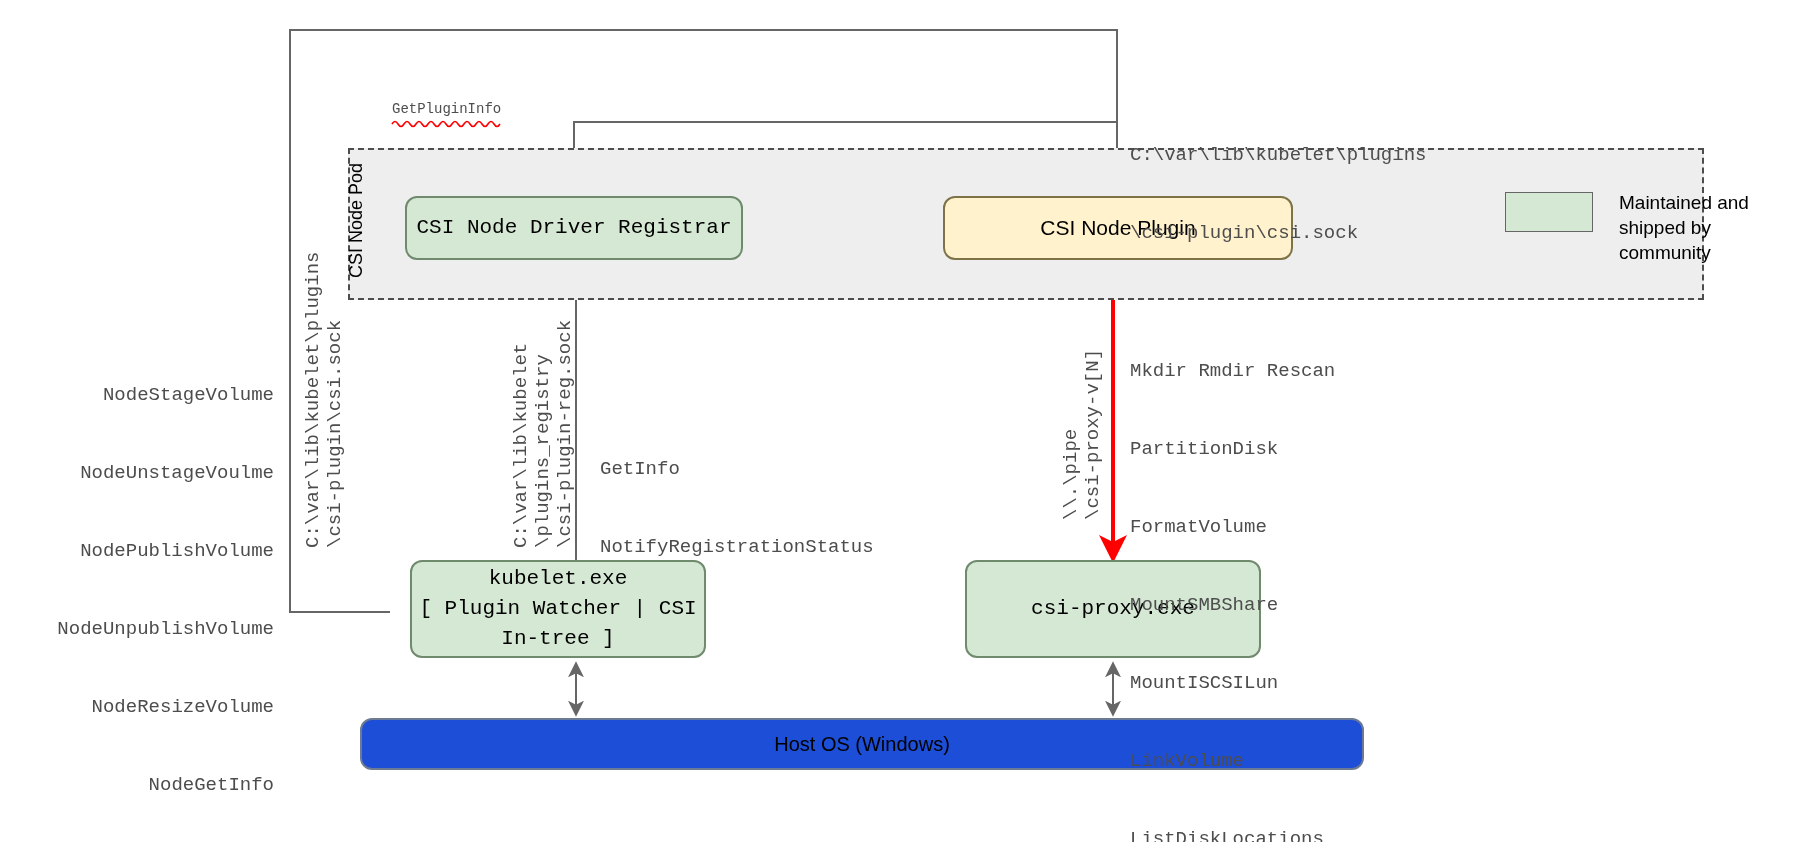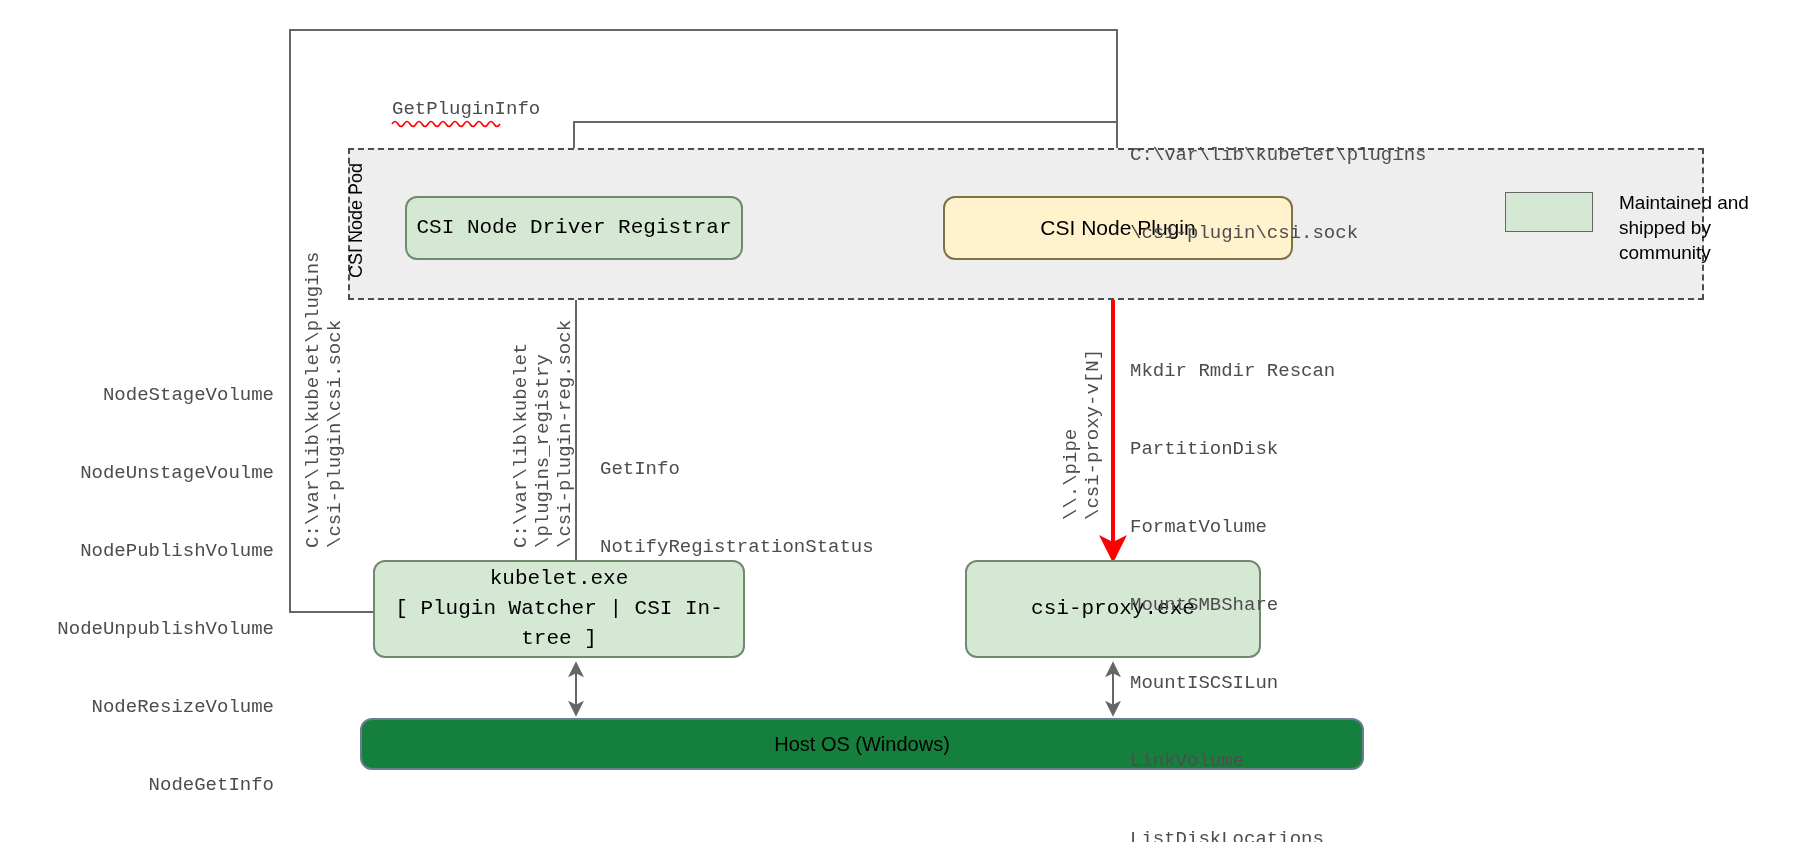--- a/index.html
+++ b/index.html
@@ -56,25 +56,25 @@
     display: flex;
     align-items: center;
     justify-content: center;
     text-align: center;
     font-size: 21px;
     color: #000000;
     line-height: 30px;
   }
   .green { background: #d5e8d4; border-color: #708a6e; font-family: Liberation Mono, monospace; }
   .yellow { background: #fff2cc; border-color: #7d7248; }
-  .blue { background: #15803d; border-color: #6c7a94; }
+  .blue { background: #1d4ed8; border-color: #6c7a94; }
 
   #box-registrar { left: 405px; top: 196px; width: 338px; height: 64px; }
   #box-nodeplugin { left: 943px; top: 196px; width: 350px; height: 64px; }
-  #box-kubelet   { left: 373px; top: 560px; width: 372px; height: 98px; }
+  #box-kubelet   { left: 410px; top: 560px; width: 296px; height: 98px; }
   #box-csiproxy  { left: 965px; top: 560px; width: 296px; height: 98px; }
   #box-hostos    { left: 360px; top: 718px; width: 1004px; height: 52px; font-size: 20px;}
 
   
   #legend { left: 1505px; top: 190px; width: 300px; }
   .legend-row {
     display: flex;
     align-items: flex-start;
     margin-bottom: 36px;
   }
@@ -96,21 +96,21 @@
   .legend-text {
     font-size: 19px;
     line-height: 25px;
     color: #000;
     max-width: 180px;
   }
 
   
   #label-getplugininfo {
     left: 392px; top: 96px;
-    font-size: 19px;
+    font-size: 14px;
     text-align: center;
   }
 
   #label-csi-sock-top { left: 1130px; top: 90px; }
   #label-nodeops { left: 20px; top: 330px; text-align: right; width: 254px; }
   #label-getinfo { left: 600px; top: 404px; }
   #label-proxyops { left: 1130px; top: 306px; }
 
   .rot-label {
     position: absolute;

